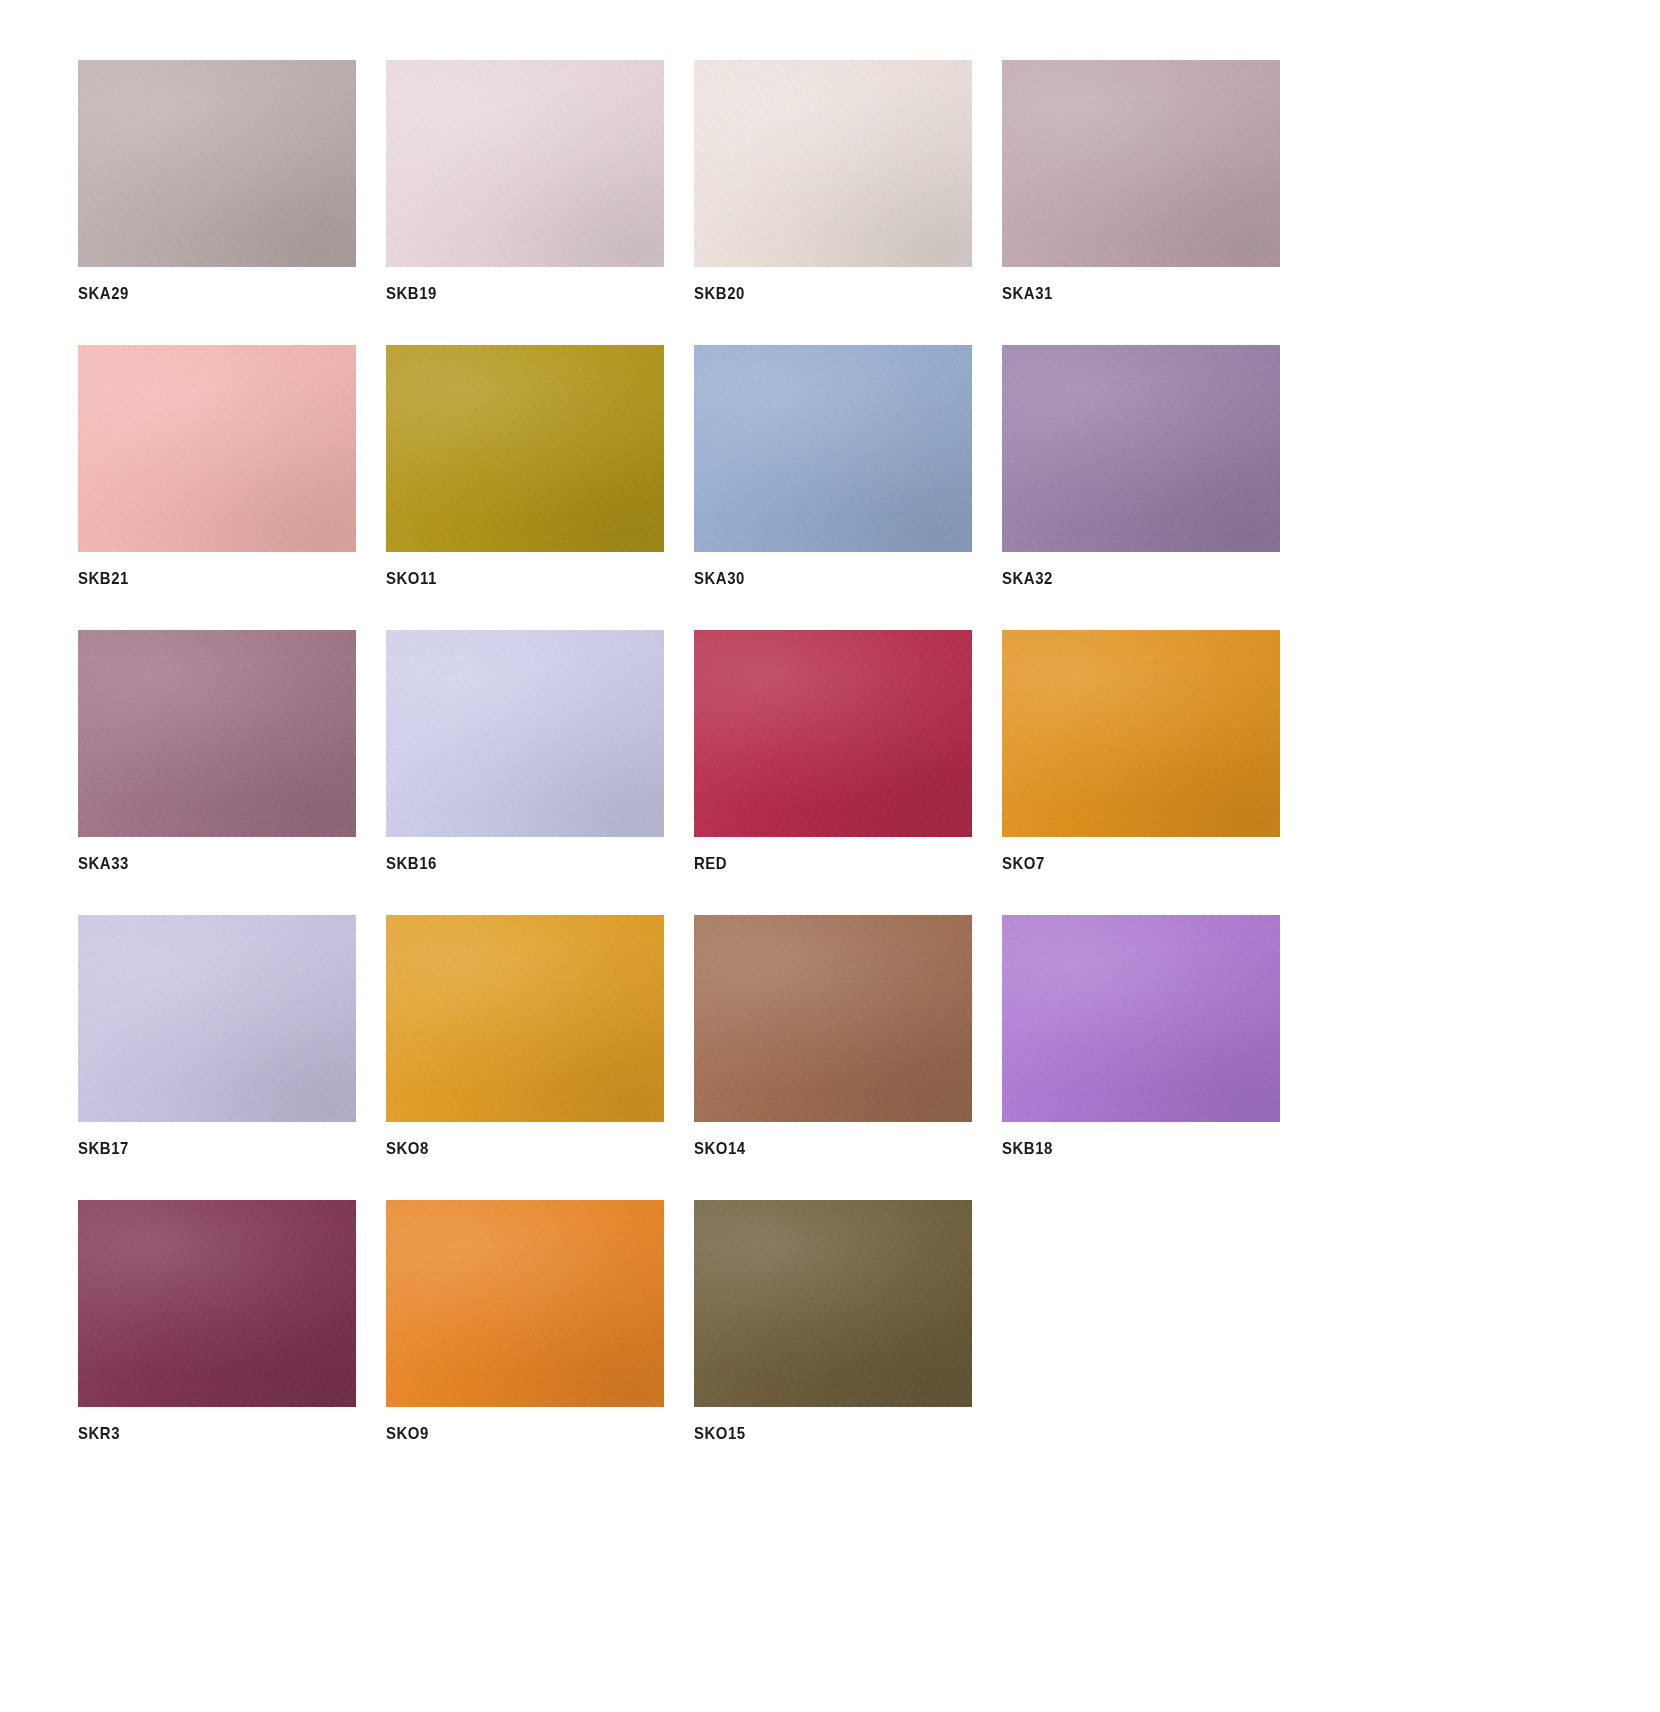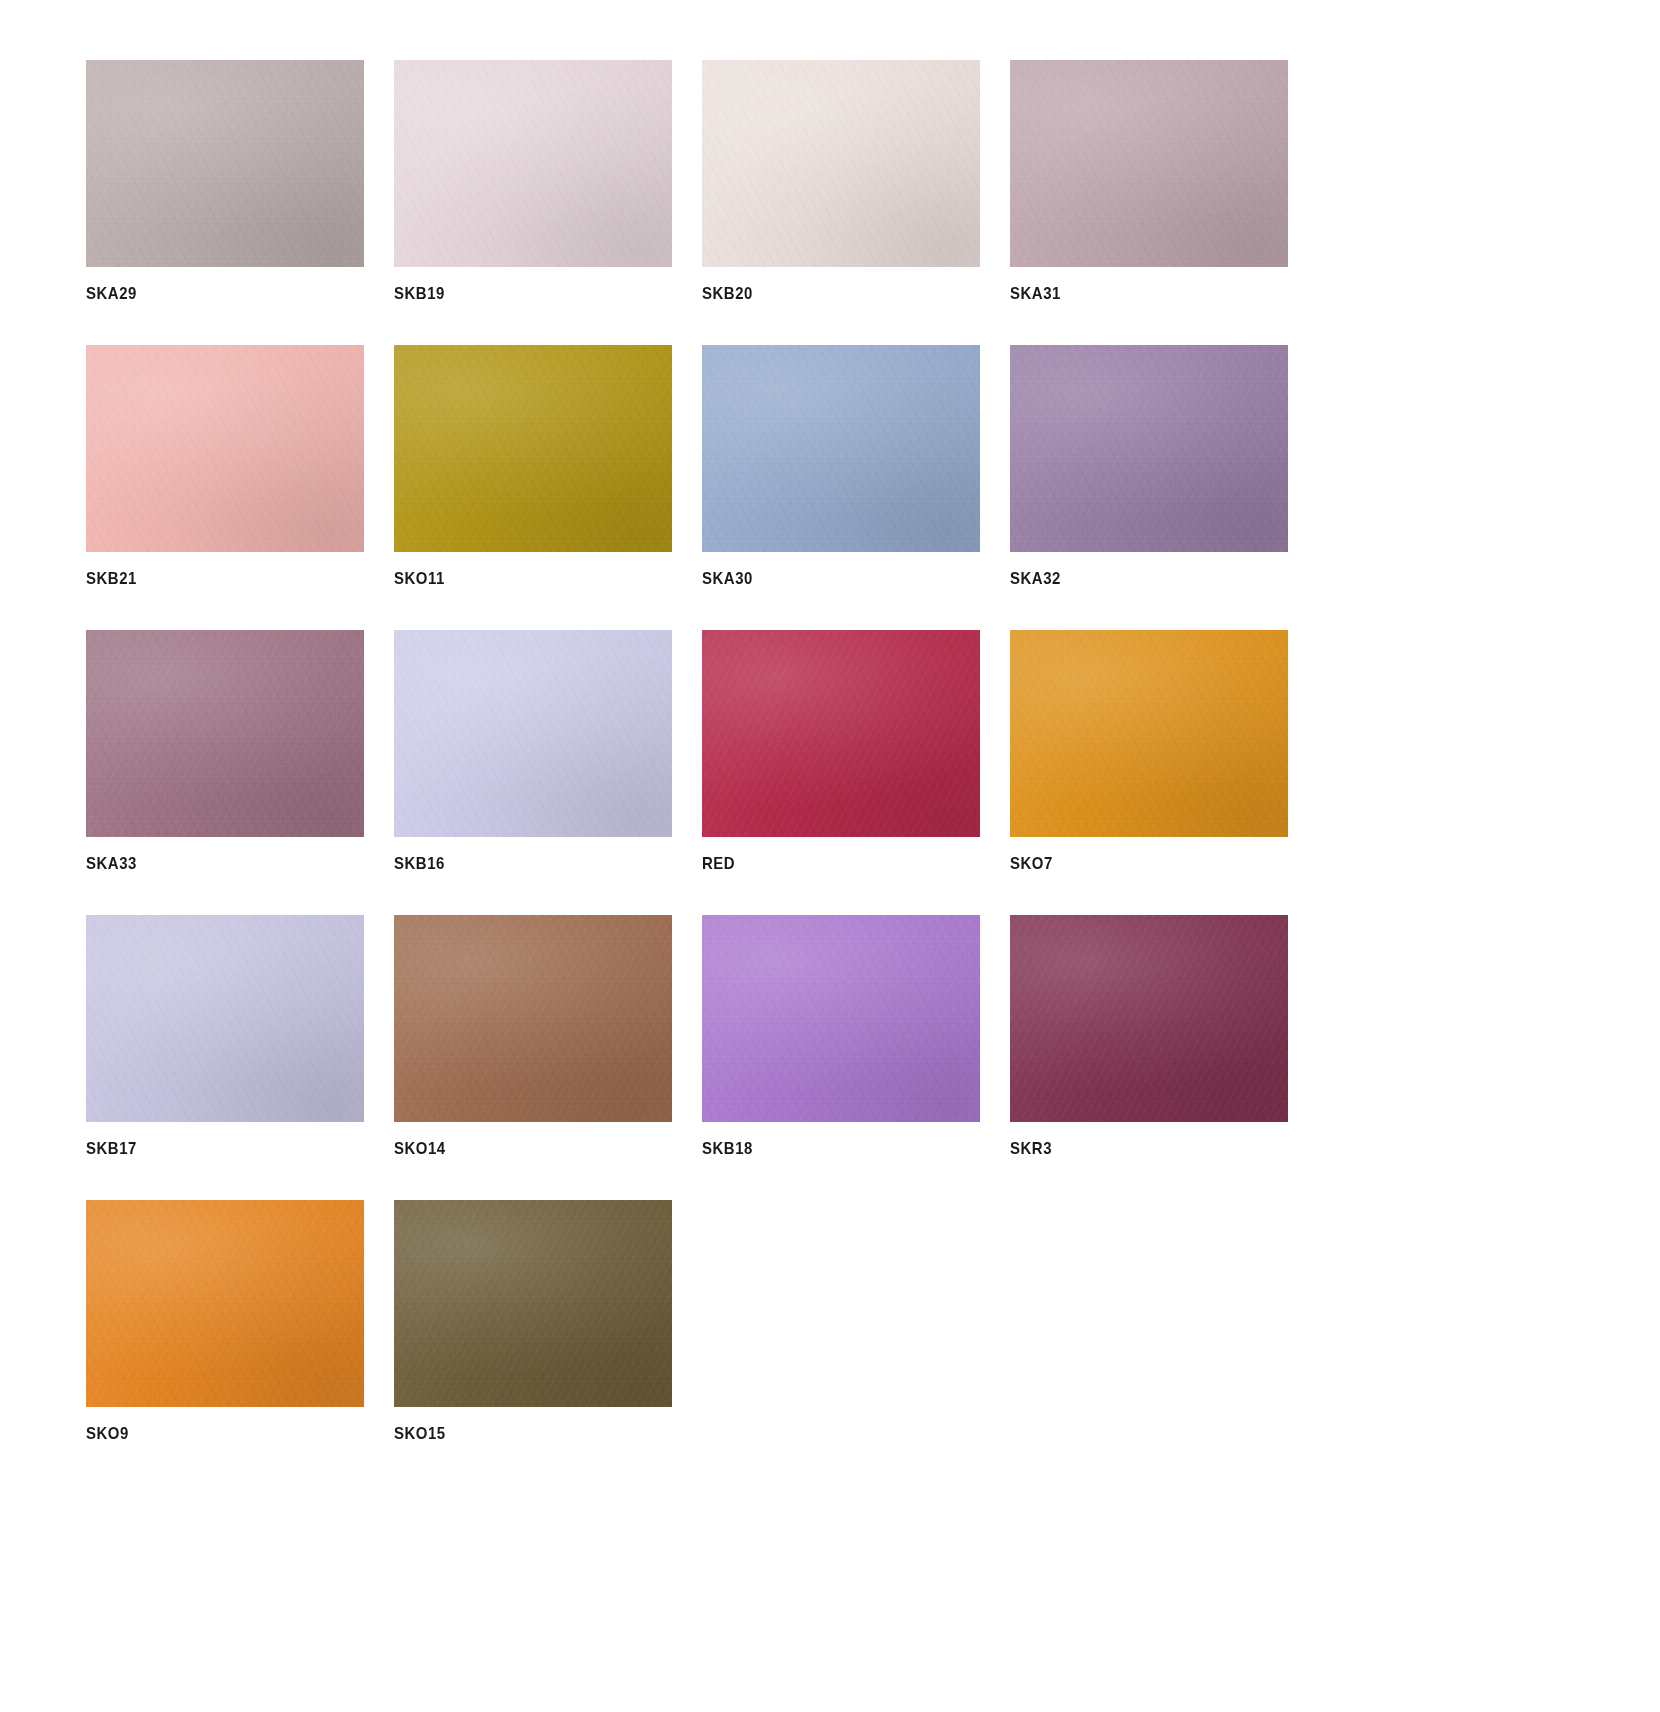--- a/index.html
+++ b/index.html
@@ -24,21 +24,20 @@
   }
   #swatch-grid {
     display: grid;
     grid-template-columns: repeat(4, 278px);
     column-gap: 30px;
     row-gap: 43px;
     padding-left: 78px;
   }
   .swatch-cell {
     width: 240px;
-    margin-left: 8px;
   }
   .swatch-chip {
     width: 278px;
     height: 207px;
     position: relative;
     overflow: hidden;
     background-color: #cccccc;
   }
   
   .swatch-chip .grain {
@@ -209,20 +208,28 @@
       </div>
       <div class="swatch-cell">
         <div class="swatch-chip" style="background-color: rgb(198, 196, 225);">
           <span class="fibers"></span>
           <span class="grain"></span>
           <span class="sheen"></span>
         </div>
         <div class="swatch-label">SKB17</div>
       </div>
       <div class="swatch-cell">
+        <div class="swatch-chip" style="background-color: rgb(225, 156, 36);">
+          <span class="fibers"></span>
+          <span class="grain"></span>
+          <span class="sheen"></span>
+        </div>
+        <div class="swatch-label">SKO8</div>
+      </div>
+      <div class="swatch-cell">
         <div class="swatch-chip" style="background-color: rgb(157, 107, 80);">
           <span class="fibers"></span>
           <span class="grain"></span>
           <span class="sheen"></span>
         </div>
         <div class="swatch-label">SKO14</div>
       </div>
       <div class="swatch-cell">
         <div class="swatch-chip" style="background-color: rgb(171, 119, 209);">
           <span class="fibers"></span>

